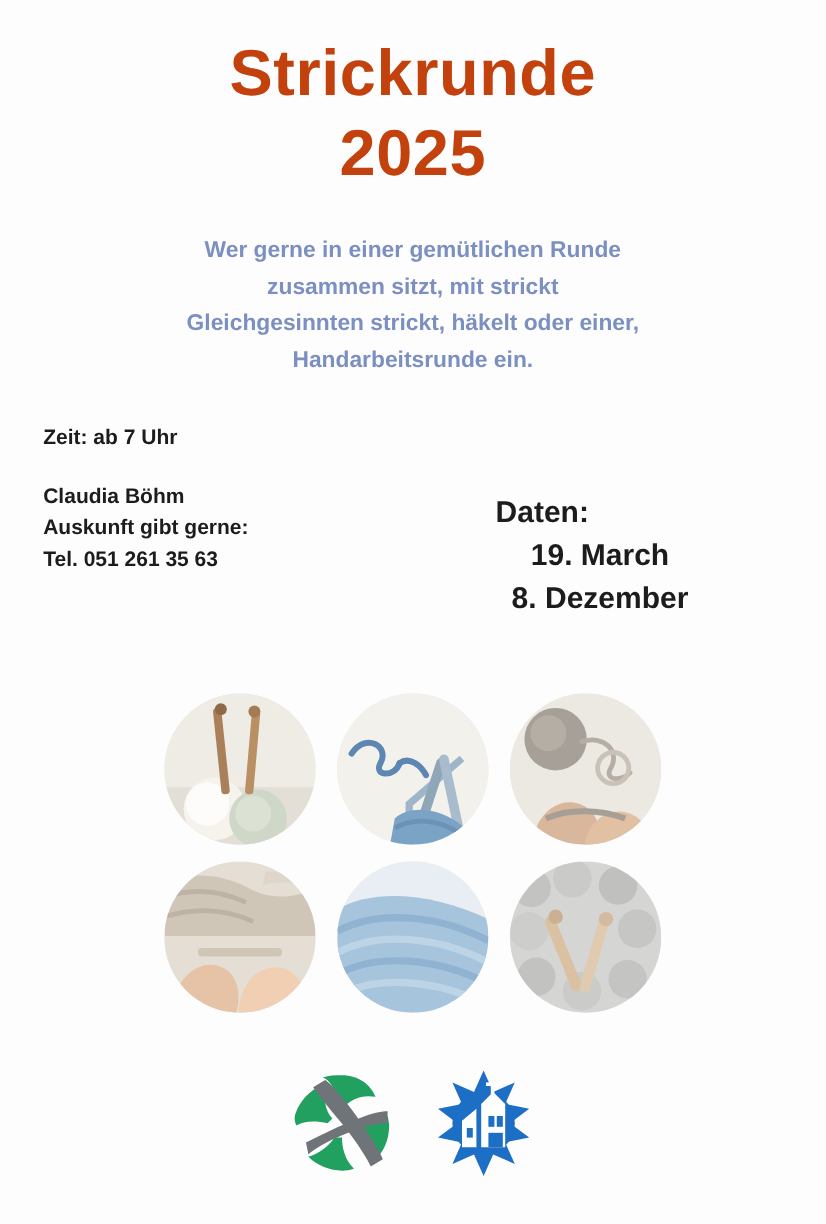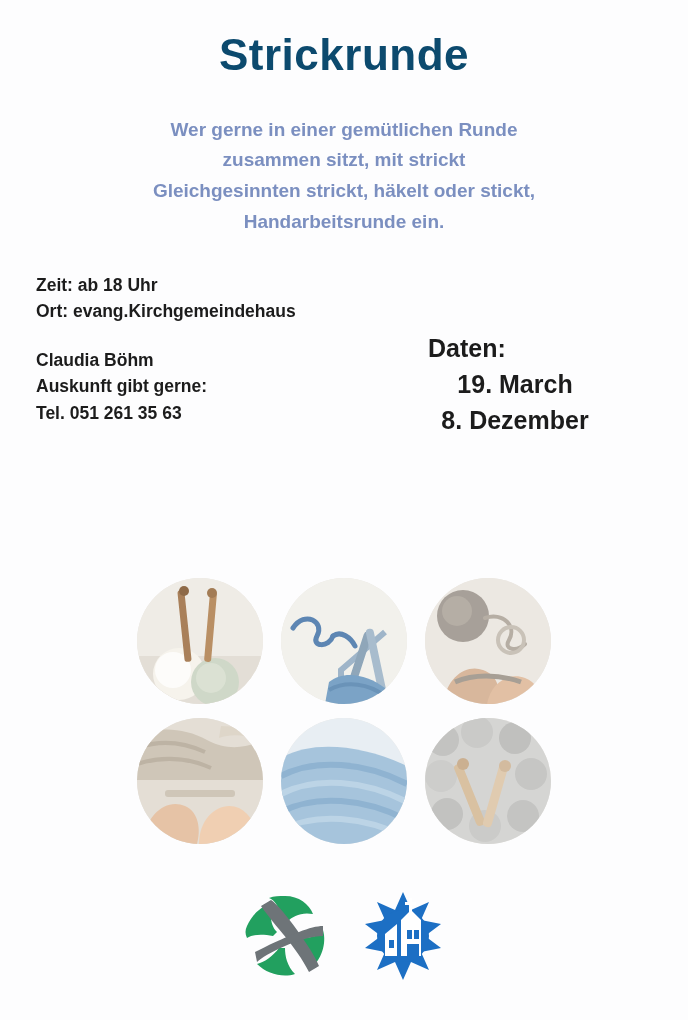--- a/index.html
+++ b/index.html
@@ -21,23 +21,23 @@
     position: relative;
     background: #fdfdfe;
   }
 
   
   .title-block {
     text-align: center;
     padding-top: 28px;
   }
   .title-line {
-    font-size: 44px;
-    font-weight: bold;
-    color: #0c4a6e;
+    font-size: 54px;
+    font-weight: bold;
+    color: #c2410c;
     line-height: 1.24;
     letter-spacing: 0.5px;
   }
 
   
   .intro {
     margin: 32px auto 0 auto;
     width: 540px;
     text-align: center;
     color: #7b8fc0;
@@ -63,21 +63,21 @@
     font-size: 17.5px;
     font-weight: bold;
     line-height: 1.52;
   }
   .info-left .spacer {
     display: block;
     height: 22px;
   }
   .info-right {
     position: absolute;
-    left: 380px;
+    left: 365px;
     top: 58px;
     color: #1c1c1c;
     font-size: 25px;
     font-weight: bold;
     line-height: 1.45;
     text-align: center;
     width: 270px;
   }
   .info-right .daten-head {
     display: block;
@@ -124,33 +124,33 @@
     height: 92px;
   }
 </style>
 </head>
 <body>
 
 <div class="poster">
 
   <div class="title-block">
     <div class="title-line">Strickrunde</div>
+    <div class="title-line">2025</div>
   </div>
 
   <div class="intro">
     <span class="ln">Wer gerne in einer gemütlichen Runde</span>
     <span class="ln">zusammen sitzt, mit strickt</span>
-    <span class="ln">Gleichgesinnten strickt, häkelt oder stickt,</span>
+    <span class="ln">Gleichgesinnten strickt, häkelt oder einer,</span>
     <span class="ln">Handarbeitsrunde ein.</span>
   </div>
 
   <div class="info-area">
     <div class="info-left">
-      <div>Zeit: ab 18 Uhr</div>
-      <div>Ort: evang.Kirchgemeindehaus</div>
+      <div>Zeit: ab 7 Uhr</div>
       <span class="spacer"></span>
       <div>Claudia Böhm</div>
       <div>Auskunft gibt gerne:</div>
       <div>Tel. 051 261 35 63</div>
     </div>
 
     <div class="info-right">
       <span class="daten-head">Daten:</span>
       <div>19. March</div>
       <div>8. Dezember</div>

